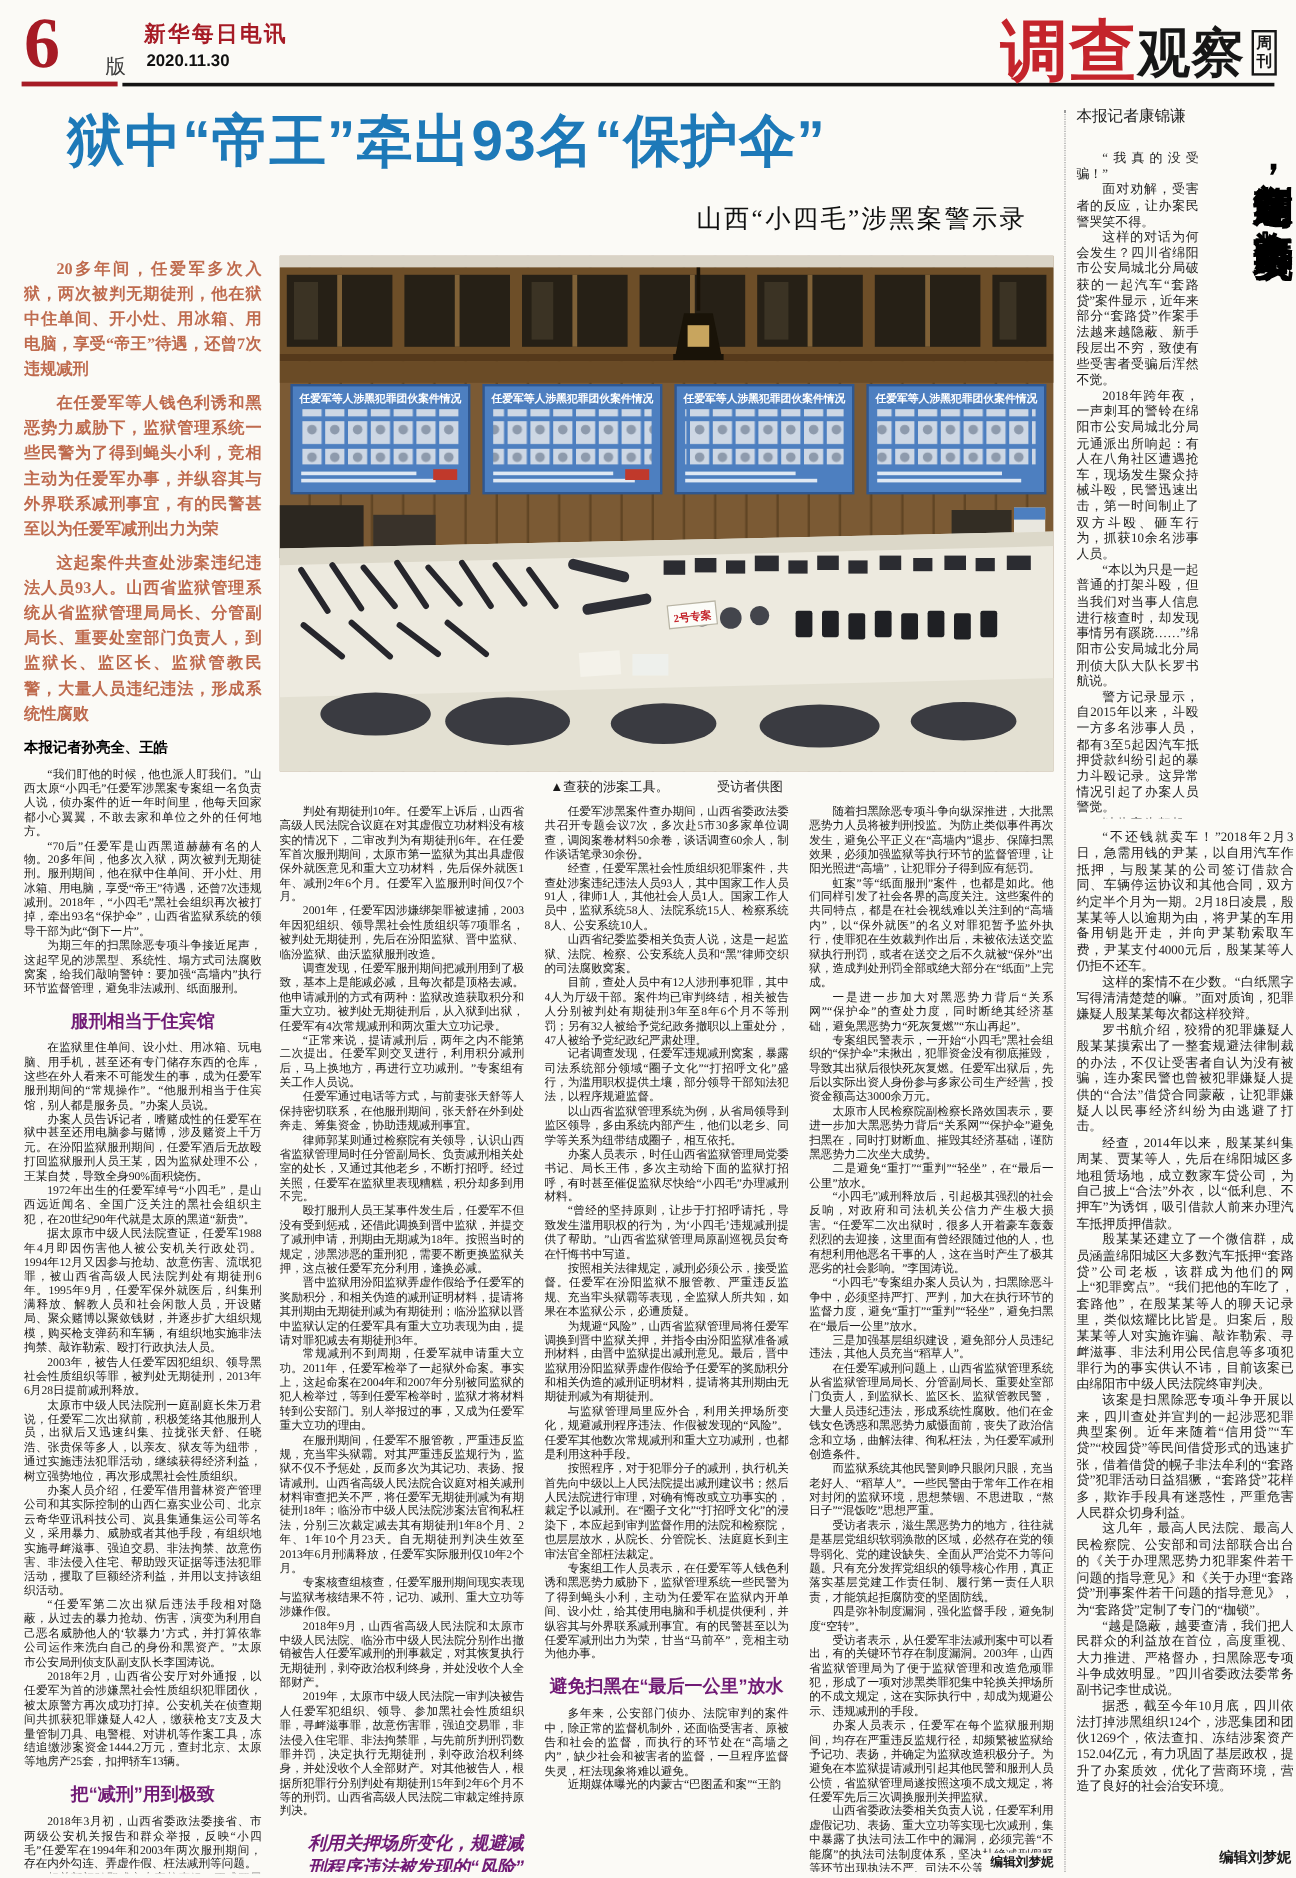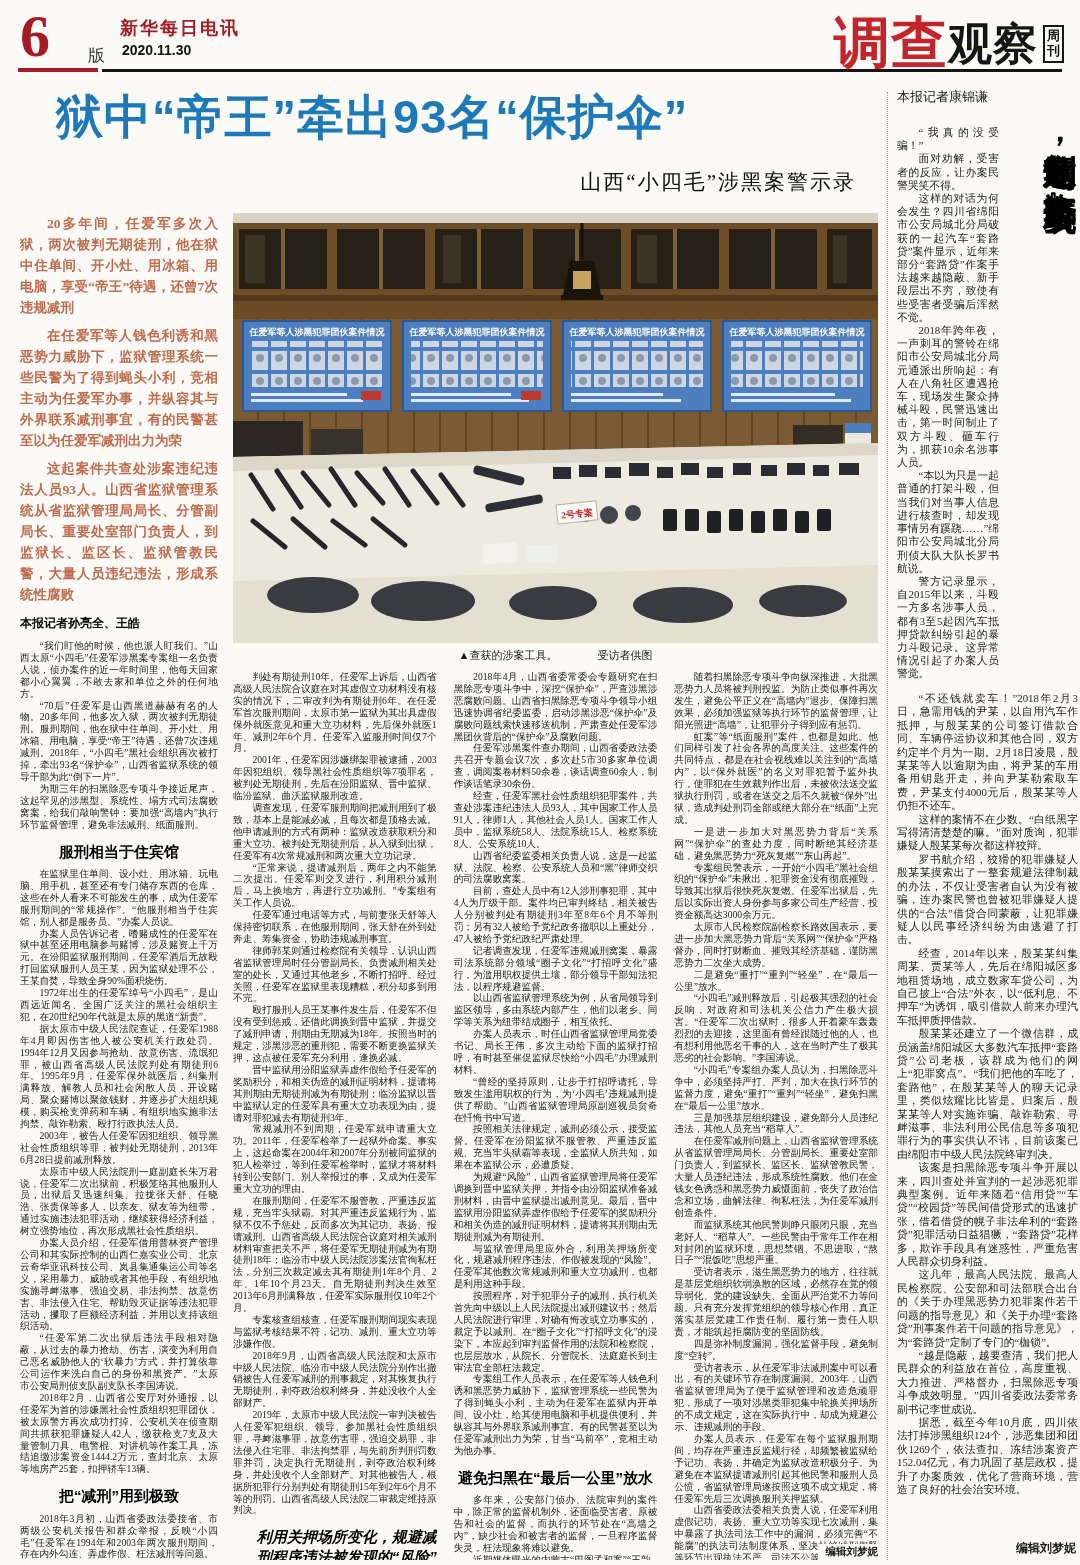--- a/index.html
+++ b/index.html
@@ -22,21 +22,21 @@
   .headline{left:56px;top:90px;width:800px;font-family:"Liberation Sans",sans-serif;
             font-weight:900;font-size:47px;line-height:1.15;color:#1d79b8;letter-spacing:1px;}
   .subtitle{left:56px;top:168px;width:800px;text-align:right;font-size:21px;color:#0f0f0f;letter-spacing:2px;}
   
   .col1{left:20px;top:213px;width:198px;height:1348px;overflow:hidden;}
   .intro .bp{font-size:13.5px;line-height:21px;font-weight:bold;color:#bf6b4e;text-indent:2em;
              text-align:justify;margin:0 0 7px 0;}
   .byline{font-size:12px;font-weight:bold;color:#000;margin:10px 0 8px 0;font-family:"Liberation Sans",sans-serif;}
   
   .btxt .bp, .ncol .bp{font-size:9.7px;line-height:11.9px;text-indent:2em;text-align:justify;margin:0;color:#191919;}
-  h3.colhead{font-family:"Liberation Sans",sans-serif;font-size:15px;font-weight:bold;color:#000000;
+  h3.colhead{font-family:"Liberation Sans",sans-serif;font-size:15px;font-weight:bold;color:#701a75;
              text-align:center;margin:11px 0 7px 0;line-height:1.3;}
   h3.colhead.left{text-align:right;text-indent:1em;font-style:italic;}
   
   .photo{left:233px;top:213px;width:645px;height:430px;}
   .capline{left:233px;top:648px;width:645px;display:flex;justify-content:center;gap:40px;font-size:11px;}
   .capline .cap{font-weight:normal;}
   .capline .credit{color:#222;}
   
   .cols{left:233px;top:671px;width:645px;height:889px;display:flex;gap:17px;}
   .ncol{flex:1;overflow:hidden;}
@@ -272,21 +272,20 @@
       <p class="bp">殴打服刑人员王某事件发生后，任爱军不但没有受到惩戒，还借此调换到晋中监狱，并提交了减刑申请，刑期由无期减为18年。按照当时的规定，涉黑涉恶的重刑犯，需要不断更换监狱关押，这点被任爱军充分利用，逢换必减。</p>
       <p class="bp">晋中监狱用汾阳监狱弄虚作假给予任爱军的奖励积分，和相关伪造的减刑证明材料，提请将其刑期由无期徒刑减为有期徒刑；临汾监狱以晋中监狱认定的任爱军具有重大立功表现为由，提请对罪犯减去有期徒刑3年。</p>
       <p class="bp">常规减刑不到周期，任爱军就申请重大立功。2011年，任爱军检举了一起狱外命案。事实上，这起命案在2004年和2007年分别被同监狱的犯人检举过，等到任爱军检举时，监狱才将材料转到公安部门。别人举报过的事，又成为任爱军重大立功的理由。</p>
       <p class="bp">在服刑期间，任爱军不服管教，严重违反监规，充当牢头狱霸。对其严重违反监规行为，监狱不仅不予惩处，反而多次为其记功、表扬、报请减刑。山西省高级人民法院合议庭对相关减刑材料审查把关不严，将任爱军无期徒刑减为有期徒刑18年；临汾市中级人民法院涉案法官徇私枉法，分别三次裁定减去其有期徒刑1年8个月、2年、1年10个月23天。自无期徒刑判决生效至2013年6月刑满释放，任爱军实际服刑仅10年2个月。</p>
       <p class="bp">专案核查组核查，任爱军服刑期间现实表现与监狱考核结果不符，记功、减刑、重大立功等涉嫌作假。</p>
       <p class="bp">2018年9月，山西省高级人民法院和太原市中级人民法院、临汾市中级人民法院分别作出撤销被告人任爱军减刑的刑事裁定，对其恢复执行无期徒刑，剥夺政治权利终身，并处没收个人全部财产。</p>
       <p class="bp">2019年，太原市中级人民法院一审判决被告人任爱军犯组织、领导、参加黑社会性质组织罪，寻衅滋事罪，故意伤害罪，强迫交易罪，非法侵入住宅罪、非法拘禁罪，与先前所判刑罚数罪并罚，决定执行无期徒刑，剥夺政治权利终身，并处没收个人全部财产。对其他被告人，根据所犯罪行分别判处有期徒刑15年到2年6个月不等的刑罚。山西省高级人民法院二审裁定维持原判决。</p>
       <h3 class="colhead left">利用关押场所变化，规避减刑程序违法被发现的“风险”</h3>
     </div>
   <div class="ncol">
-      <p class="bp">2018年4月，山西省委常委会专题研究在扫黑除恶专项斗争中，深挖“保护伞”，严查涉黑涉恶腐败问题。山西省扫黑除恶专项斗争领导小组迅速协调省纪委监委，启动涉黑涉恶“保护伞”及腐败问题线索快速移送机制，严肃查处任爱军涉黑团伙背后的“保护伞”及腐败问题。</p>
       <p class="bp">任爱军涉黑案件查办期间，山西省委政法委共召开专题会议7次，多次赴5市30多家单位调查，调阅案卷材料50余卷，谈话调查60余人，制作谈话笔录30余份。</p>
       <p class="bp">经查，任爱军黑社会性质组织犯罪案件，共查处涉案违纪违法人员93人，其中国家工作人员91人，律师1人，其他社会人员1人。国家工作人员中，监狱系统58人、法院系统15人、检察系统8人、公安系统10人。</p>
       <p class="bp">山西省纪委监委相关负责人说，这是一起监狱、法院、检察、公安系统人员和“黑”律师交织的司法腐败窝案。</p>
       <p class="bp">目前，查处人员中有12人涉刑事犯罪，其中4人为厅级干部。案件均已审判终结，相关被告人分别被判处有期徒刑3年至8年6个月不等刑罚；另有32人被给予党纪政务撤职以上重处分，47人被给予党纪政纪严肃处理。</p>
       <p class="bp">记者调查发现，任爱军违规减刑窝案，暴露司法系统部分领域“圈子文化”“打招呼文化”盛行，为滥用职权提供土壤，部分领导干部知法犯法，以程序规避监督。</p>
       <p class="bp">以山西省监狱管理系统为例，从省局领导到监区领导，多由系统内部产生，他们以老乡、同学等关系为纽带结成圈子，相互依托。</p>
       <p class="bp">办案人员表示，时任山西省监狱管理局党委书记、局长王伟，多次主动给下面的监狱打招呼，有时甚至催促监狱尽快给“小四毛”办理减刑材料。</p>
       <p class="bp">“曾经的坚持原则，让步于打招呼请托，导致发生滥用职权的行为，为‘小四毛’违规减刑提供了帮助。”山西省监狱管理局原副巡视员贠奇在忏悔书中写道。</p>
       <p class="bp">按照相关法律规定，减刑必须公示，接受监督。任爱军在汾阳监狱不服管教、严重违反监规、充当牢头狱霸等表现，全监狱人所共知，如果在本监狱公示，必遭质疑。</p>
       <p class="bp">为规避“风险”，山西省监狱管理局将任爱军调换到晋中监狱关押，并指令由汾阳监狱准备减刑材料，由晋中监狱提出减刑意见。最后，晋中监狱用汾阳监狱弄虚作假给予任爱军的奖励积分和相关伪造的减刑证明材料，提请将其刑期由无期徒刑减为有期徒刑。</p>
@@ -296,21 +295,21 @@
       <h3 class="colhead">避免扫黑在“最后一公里”放水</h3>
       <p class="bp">多年来，公安部门侦办、法院审判的案件中，除正常的监督机制外，还面临受害者、原被告和社会的监督，而执行的环节处在“高墙之内”，缺少社会和被害者的监督，一旦程序监督失灵，枉法现象将难以避免。</p>
       <p class="bp">近期媒体曝光的内蒙古“巴图孟和案”“王韵</p>
     </div>
   <div class="ncol last">
     <span class="editor-badge">编辑刘梦妮</span>
   <p class="bp">随着扫黑除恶专项斗争向纵深推进，大批黑恶势力人员将被判刑投监。为防止类似事件再次发生，避免公平正义在“高墙内”退步、保障扫黑效果，必须加强监狱等执行环节的监督管理，让阳光照进“高墙”，让犯罪分子得到应有惩罚。</p>
       <p class="bp">虹案”等“纸面服刑”案件，也都是如此。他们同样引发了社会各界的高度关注。这些案件的共同特点，都是在社会视线难以关注到的“高墙内”，以“保外就医”的名义对罪犯暂予监外执行，使罪犯在生效裁判作出后，未被依法送交监狱执行刑罚，或者在送交之后不久就被“保外”出狱，造成判处刑罚全部或绝大部分在“纸面”上完成。</p>
       <p class="bp">一是进一步加大对黑恶势力背后“关系网”“保护伞”的查处力度，同时断绝其经济基础，避免黑恶势力“死灰复燃”“东山再起”。</p>
       <p class="bp">专案组民警表示，一开始“小四毛”黑社会组织的“保护伞”未揪出，犯罪资金没有彻底摧毁，导致其出狱后很快死灰复燃。任爱军出狱后，先后以实际出资人身份参与多家公司生产经营，投资金额高达3000余万元。</p>
-      <p class="bp">太原市人民检察院副检察长路效国表示，要进一步加大黑恶势力背后“关系网”“保护伞”严格督办，同时打财断血、摧毁其经济基础，谨防黑恶势力二次坐大成势。</p>
+      <p class="bp">太原市人民检察院副检察长路效国表示，要进一步加大黑恶势力背后“关系网”“保护伞”避免扫黑在，同时打财断血、摧毁其经济基础，谨防黑恶势力二次坐大成势。</p>
       <p class="bp">二是避免“重打”“重判”“轻坐”，在“最后一公里”放水。</p>
       <p class="bp">“小四毛”减刑释放后，引起极其强烈的社会反响，对政府和司法机关公信力产生极大损害。“任爱军二次出狱时，很多人开着豪车轰轰烈烈的去迎接，这里面有曾经跟随过他的人，也有想利用他恶名干事的人，这在当时产生了极其恶劣的社会影响。”李国涛说。</p>
       <p class="bp">“小四毛”专案组办案人员认为，扫黑除恶斗争中，必须坚持严打、严判，加大在执行环节的监督力度，避免“重打”“重判”“轻坐”，避免扫黑在“最后一公里”放水。</p>
       <p class="bp">三是加强基层组织建设，避免部分人员违纪违法，其他人员充当“稻草人”。</p>
       <p class="bp">在任爱军减刑问题上，山西省监狱管理系统从省监狱管理局局长、分管副局长、重要处室部门负责人，到监狱长、监区长、监狱管教民警，大量人员违纪违法，形成系统性腐败。他们在金钱女色诱惑和黑恶势力威慑面前，丧失了政治信念和立场，曲解法律、徇私枉法，为任爱军减刑创造条件。</p>
       <p class="bp">而监狱系统其他民警则睁只眼闭只眼，充当老好人、“稻草人”。一些民警由于常年工作在相对封闭的监狱环境，思想禁锢、不思进取，“熬日子”“混饭吃”思想严重。</p>
       <p class="bp">受访者表示，滋生黑恶势力的地方，往往就是基层党组织软弱涣散的区域，必然存在党的领导弱化、党的建设缺失、全面从严治党不力等问题。只有充分发挥党组织的领导核心作用，真正落实基层党建工作责任制、履行第一责任人职责，才能筑起拒腐防变的坚固防线。</p>
       <p class="bp">四是弥补制度漏洞，强化监督手段，避免制度“空转”。</p>
       <p class="bp">受访者表示，从任爱军非法减刑案中可以看出，有的关键环节存在制度漏洞。2003年，山西省监狱管理局为了便于监狱管理和改造危顽罪犯，形成了一项对涉黑类罪犯集中轮换关押场所的不成文规定，这在实际执行中，却成为规避公示、违规减刑的手段。</p>
       <p class="bp">办案人员表示，任爱军在每个监狱服刑期间，均存在严重违反监规行径，却频繁被监狱给予记功、表扬，并确定为监狱改造积极分子。为避免在本监狱提请减刑引起其他民警和服刑人员公愤，省监狱管理局遂按照这项不成文规定，将任爱军先后三次调换服刑关押监狱。</p>

